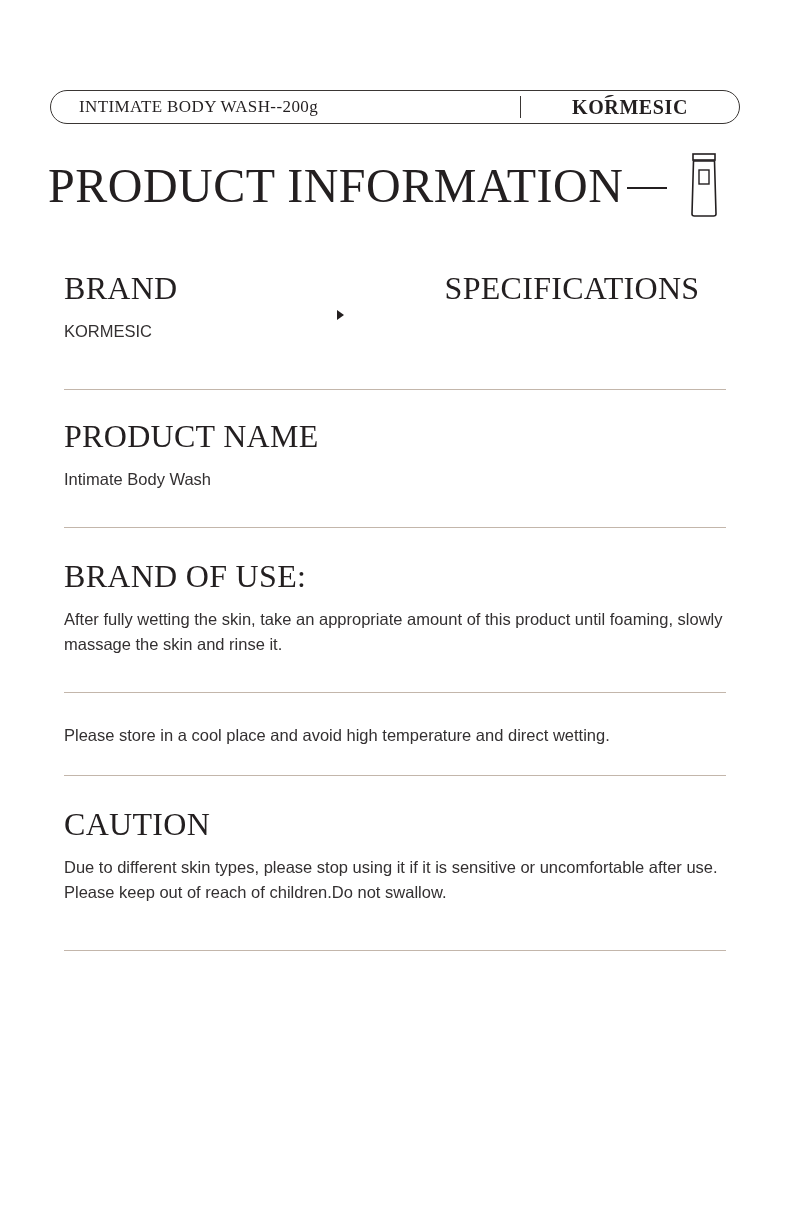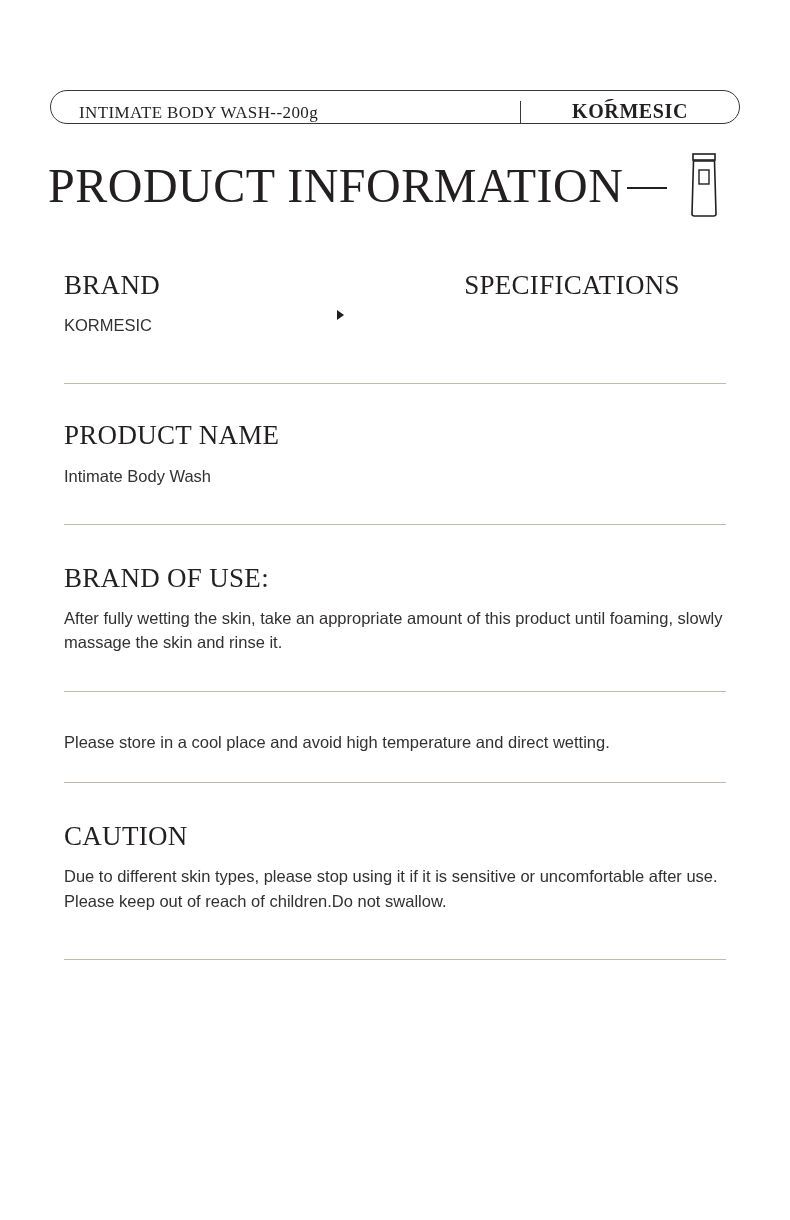--- a/index.html
+++ b/index.html
@@ -26,21 +26,21 @@
   .pill {
     position: absolute;
     left: 50px;
     top: 90px;
     width: 690px;
     height: 34px;
     box-sizing: border-box;
     border: 1px solid #3a3634;
     border-radius: 17px;
     display: flex;
-    align-items: flex-end;
+    align-items: center;
   }
   .pill-left {
     flex: 1 1 auto;
     padding-left: 28px;
     font-family: "Liberation Serif", serif;
     font-size: 17px;
     letter-spacing: 0.4px;
     color: #231f20;
     white-space: nowrap;
   }
@@ -130,36 +130,36 @@
     width: 0;
     height: 0;
     border-left: 7px solid #231f20;
     border-top: 5px solid transparent;
     border-bottom: 5px solid transparent;
   }
 
   h2.label {
     font-family: "Liberation Serif", serif;
     font-weight: 400;
-    font-size: 27px;
+    font-size: 32px;
     letter-spacing: 0.3px;
     margin: 0 0 12px 0;
     color: #231f20;
     line-height: 1.15;
   }
   p.value {
     margin: 0;
     font-family: "Liberation Sans", sans-serif;
     font-size: 16.5px;
     line-height: 1.48;
     color: #333031;
   }
 
   .block {
-    margin-top: 8px;
+    margin-top: 0;
   }
   .rule {
     height: 1px;
     background: #b9a99c;
     opacity: .85;
     margin: 0;
   }
   .gap-a { height: 46px; }
   .gap-b { height: 28px; }
   .gap-c { height: 36px; }

